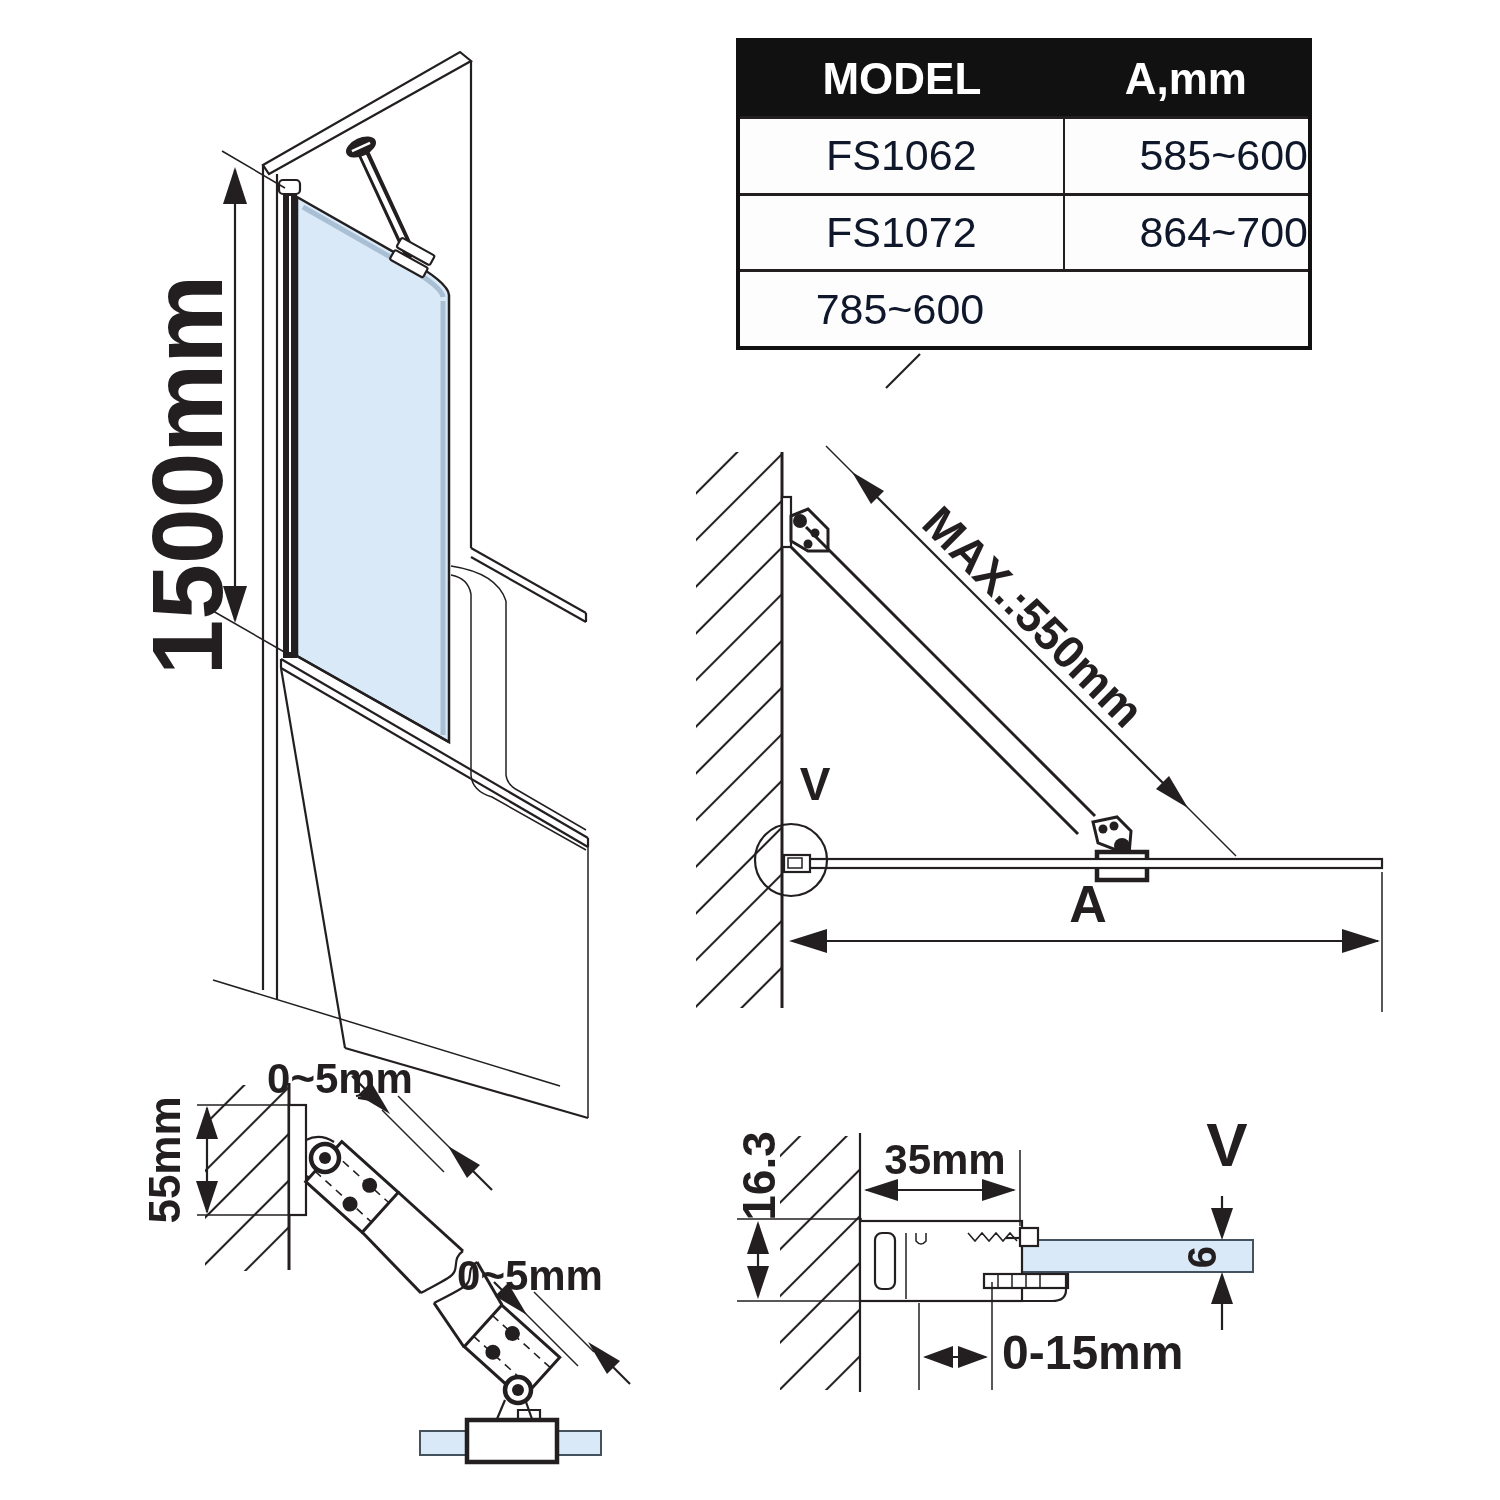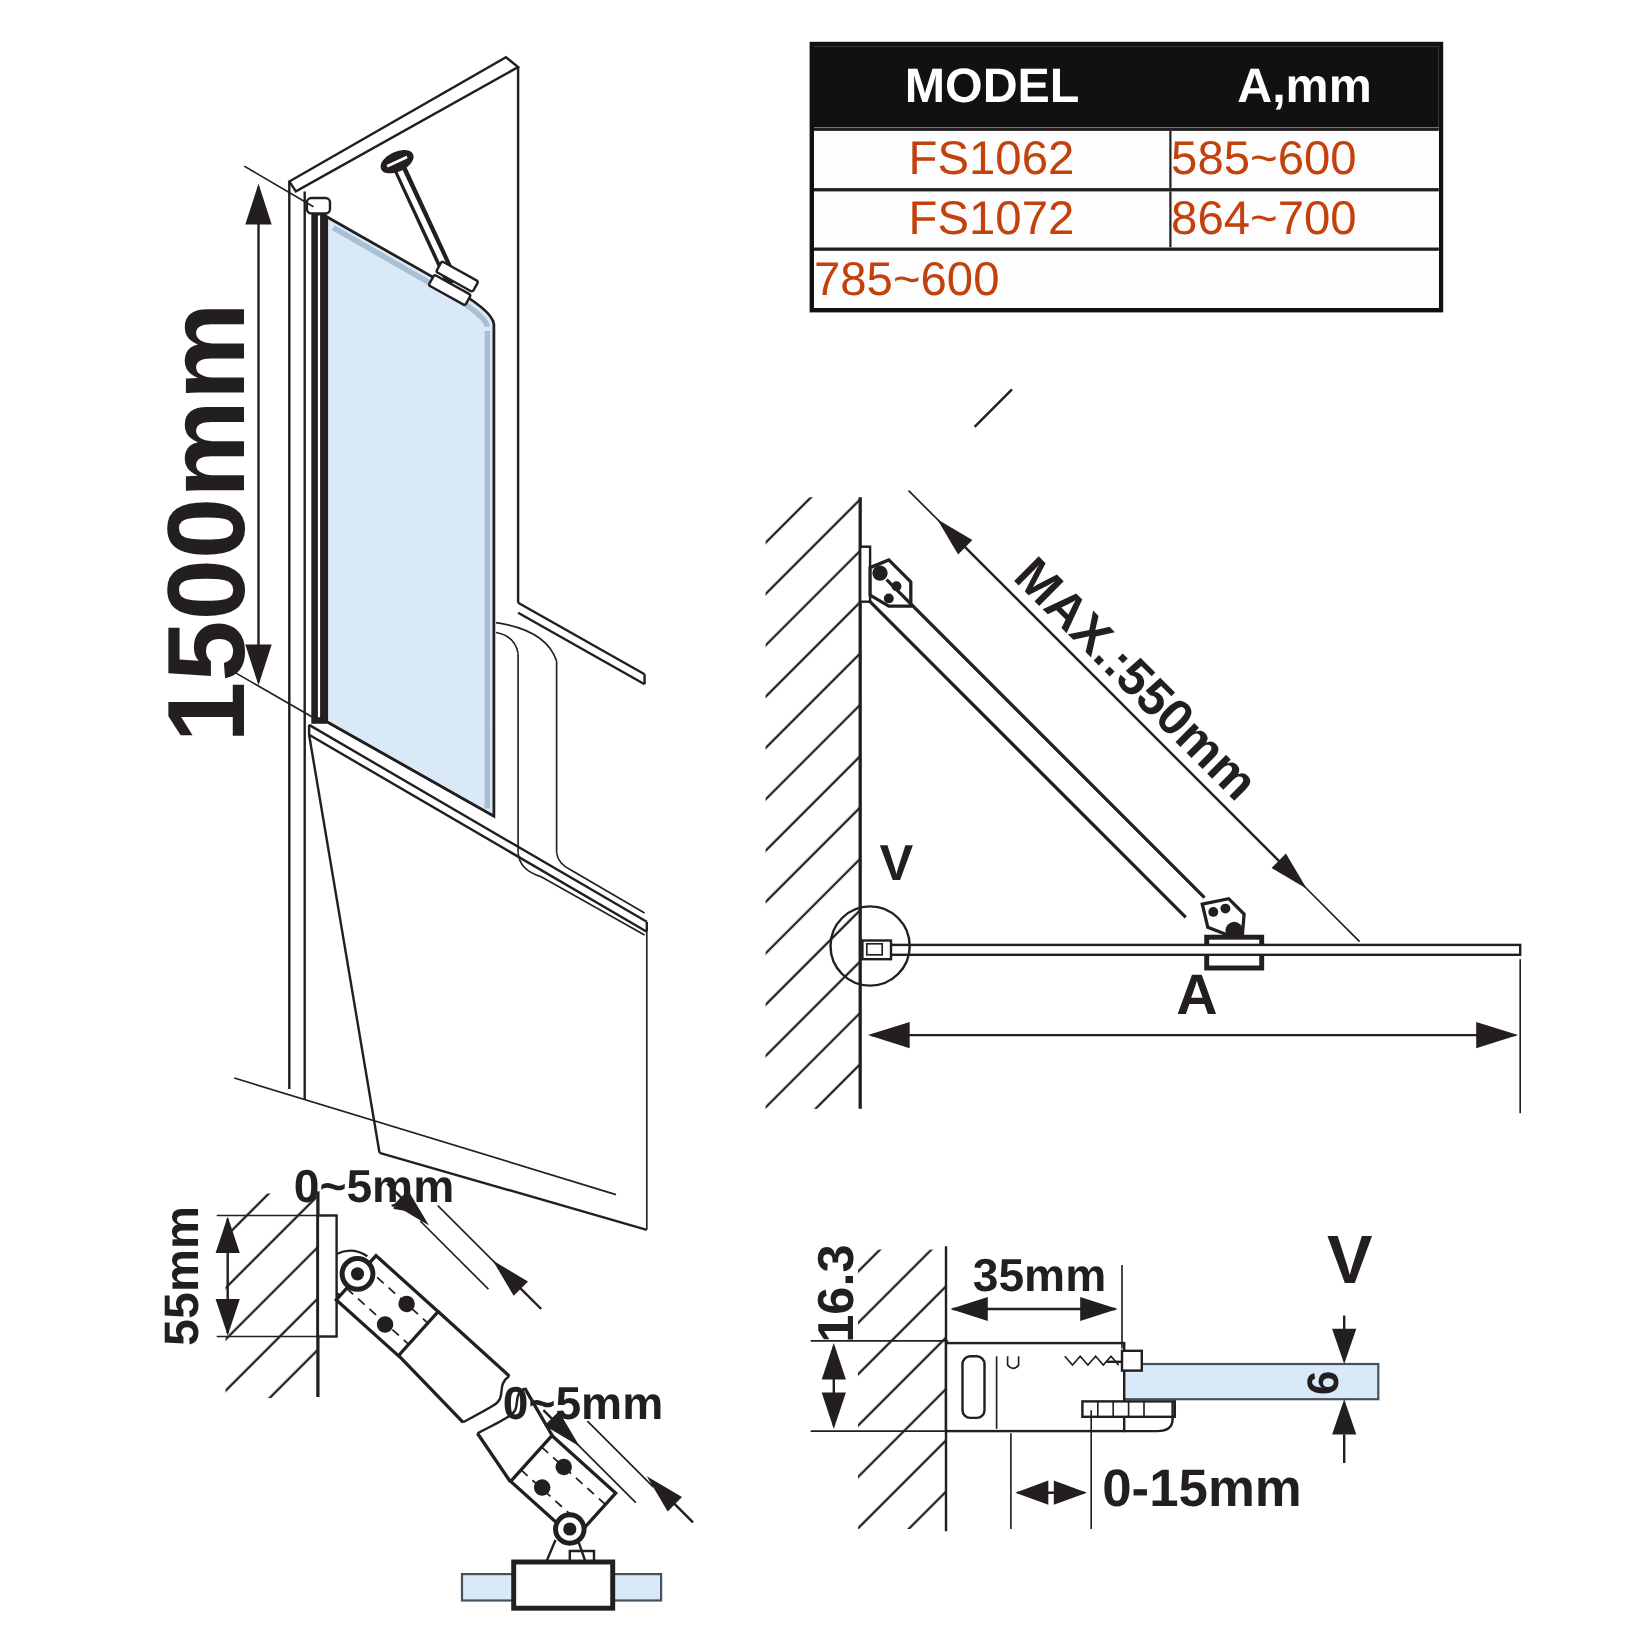--- a/index.html
+++ b/index.html
@@ -11,29 +11,29 @@
   .ln3{stroke:#231f20;fill:none;stroke-width:3;}
   .thin{stroke:#231f20;fill:none;stroke-width:1.5;}
   .thk{stroke:#231f20;fill:none;stroke-width:4.5;}
   .wfill{fill:#fff;}
   .blk{fill:#231f20;stroke:none;}
   .glass{fill:#d9e9f8;stroke:#231f20;stroke-width:2.5;}
   .glass2{fill:#d9e9f8;stroke:#44525e;stroke-width:2;}
   .shadow{stroke:#a9bfd4;stroke-width:5;fill:none;}
   .dash{stroke:#231f20;stroke-width:1.6;fill:none;stroke-dasharray:8 6;}
   
-  #size-table{position:absolute;left:736px;top:38px;width:576px;height:246px;
+  #size-table{position:absolute;left:736px;top:38px;width:576px;height:312px;
               border:4px solid #111;box-sizing:border-box;display:flex;flex-direction:column;background:#fff;}
   #size-table .hdr{background:#111;color:#fff;display:flex;height:74px;flex:0 0 74px;align-items:center;}
   #size-table .hdr .c{font-weight:bold;font-size:44px;text-align:center;}
   #size-table .row{display:flex;flex:1;align-items:center;border-top:3px solid #231f20;background:#fdfdfd;}
   #size-table .c1{width:57%;text-align:center;}
-  #size-table .c2{width:43%;text-align:left;}
+  #size-table .c2{width:43%;text-align:right;}
   #size-table .row .c1{border-right:2.5px solid #231f20;align-self:stretch;display:flex;align-items:center;justify-content:center;}
-  #size-table .row span, #size-table .row div{font-size:43px;color:#c2410c;}
+  #size-table .row span, #size-table .row div{font-size:43px;color:#0f172a;}
 </style>
 </head>
 <body>
 
 <div id="canvas">
 
 <svg class="art" viewBox="0 0 1500 1500">
   <defs>
     <pattern id="hatch" width="33" height="33" patternUnits="userSpaceOnUse" patternTransform="rotate(45)">
       <line x1="16" y1="-2" x2="16" y2="35" stroke="#231f20" stroke-width="2.1"></line>

